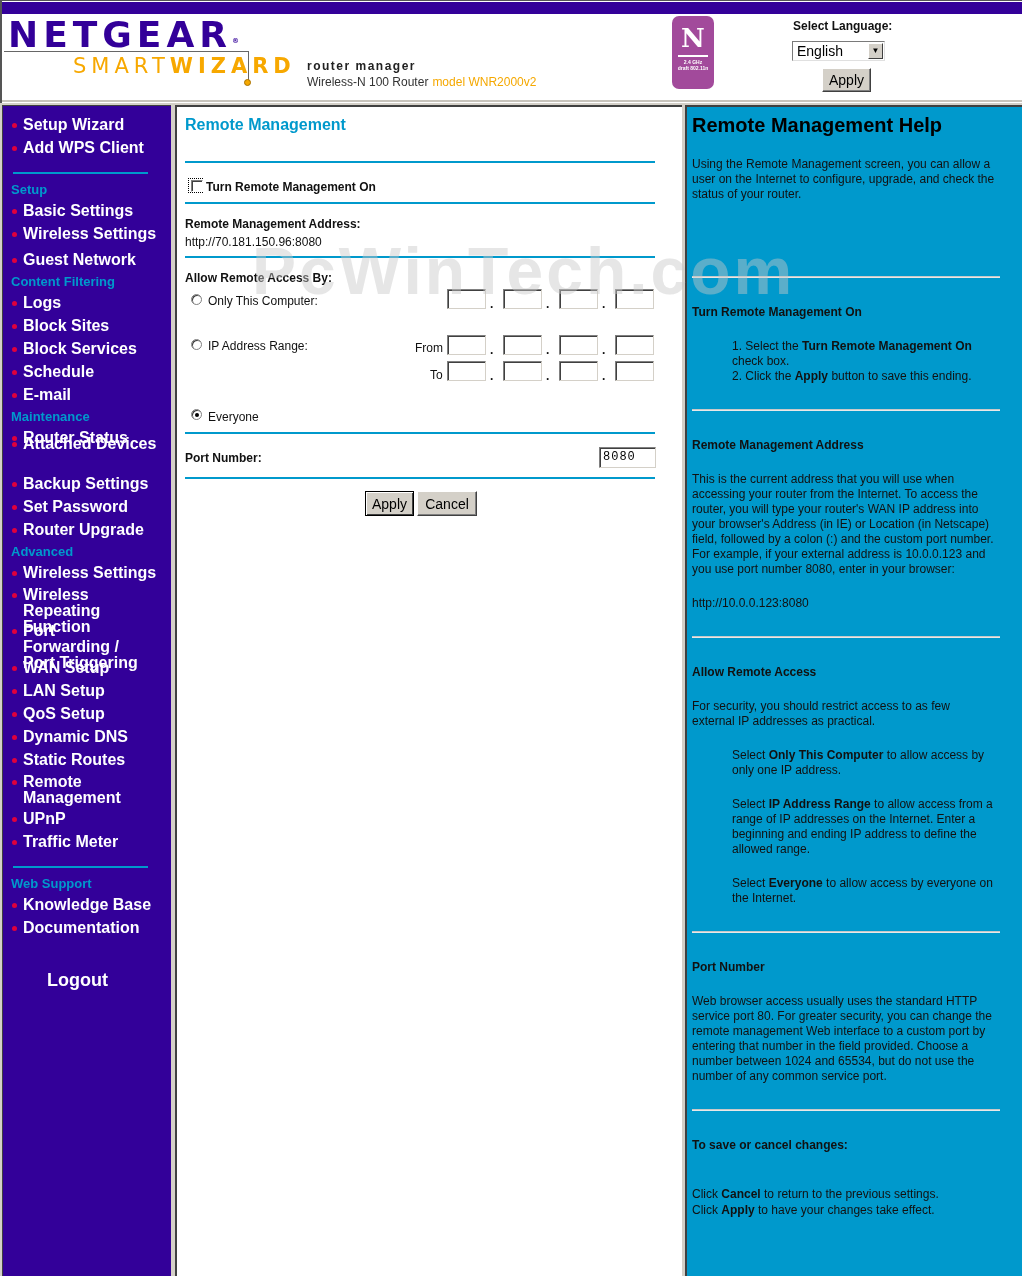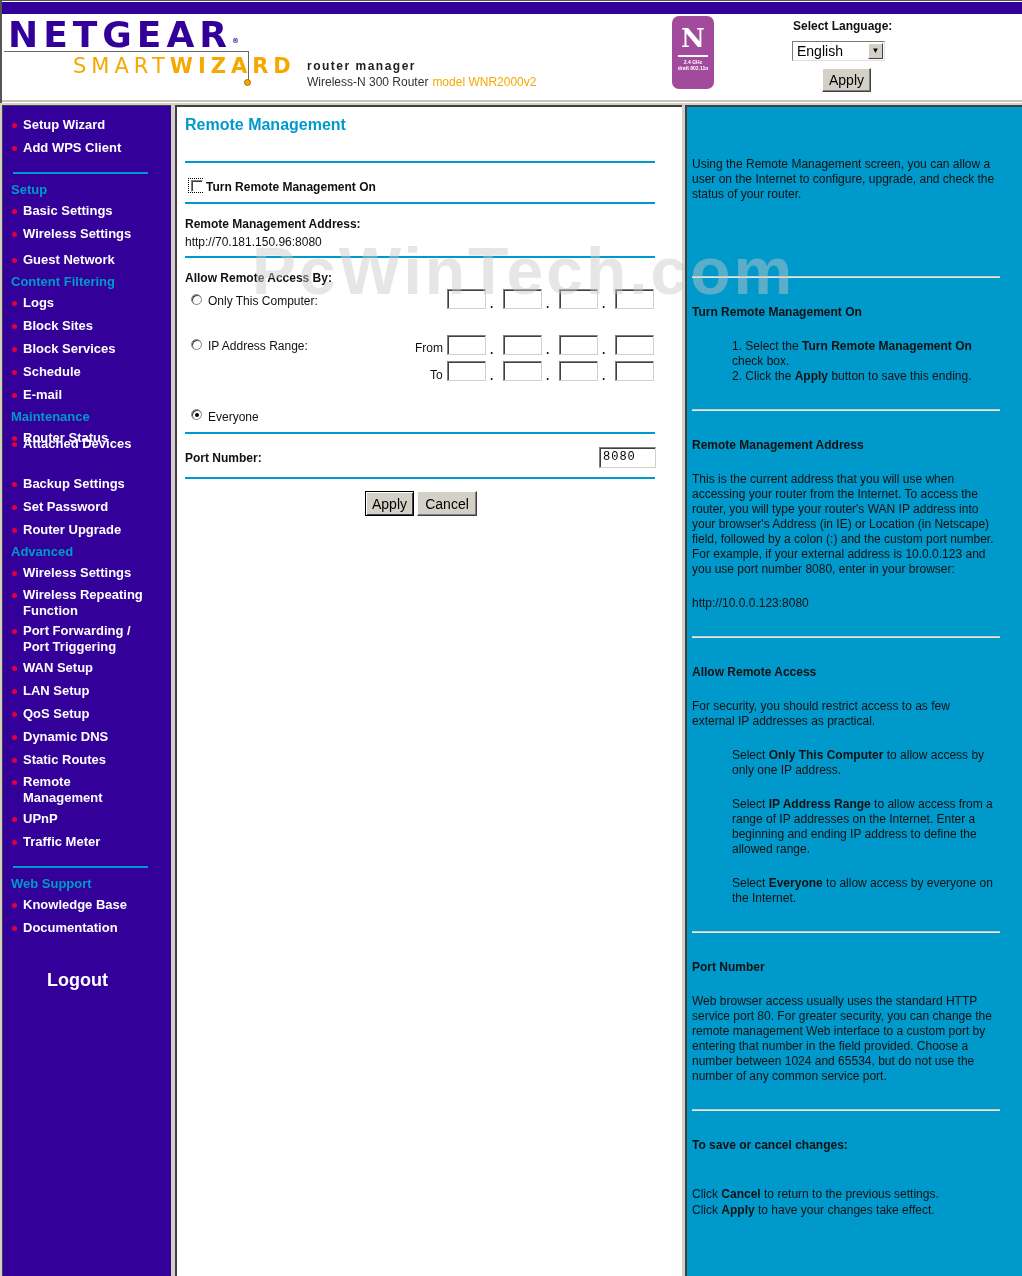--- a/index.html
+++ b/index.html
@@ -61,21 +61,21 @@
   }
   #main {
     position: absolute; left: 175px; top: 105px; width: 507px; height: 1171px; background: #ffffff;
     border-left: 2px solid #404040; border-top: 2px solid #404040;
   }
   #help {
     position: absolute; left: 685px; top: 105px; width: 337px; height: 1171px; background: #0099cc;
     border-left: 2px solid #404040; border-top: 2px solid #404040;
   }
   .nav-item {
-    position: absolute; left: 8px; font-size: 13px; font-weight: bold; color: #ffffff; line-height: 16px;
+    position: absolute; left: 8px; font-size: 16px; font-weight: bold; color: #ffffff; line-height: 16px;
     padding-left: 12px; width: 150px;
   }
   .nav-item .bullet { position: absolute; left: 1px; top: 6px; width: 5px; height: 5px; border-radius: 50%; background: #e0003c; }
   .nav-head { position: absolute; left: 8px; font-size: 13px; font-weight: bold; color: #0099cc; line-height: 16px; }
   .nav-rule { position: absolute; left: 10px; width: 135px; height: 2px; background: #0099cc; }
   .logout { position: absolute; left: 44px; top: 856px; font-size: 18px; font-weight: bold; color: #fff; margin-top: 8px; }
 
   
   .page-title { position: absolute; left: 8px; top: 9px; font-size: 16px; font-weight: bold; color: #0099cc; }
   .hr { position: absolute; left: 8px; width: 470px; height: 2px; background: #0099cc; }
@@ -113,21 +113,21 @@
 <body>
 
 <div id="header">
   <div class="topbar"></div>
   <div class="logo-netgear"><span>NETGEAR</span><sup>®</sup></div>
   <div class="logo-frame"></div>
   <div class="logo-frame-v"></div>
   <div class="logo-dot"></div>
   <div class="logo-smart"><span>SMART</span><b>WIZARD</b></div>
   <div class="rm-title">router manager</div>
-  <div class="rm-sub"><span>Wireless-N 300 Router</span><span class="model">model WNR2000v2</span></div>
+  <div class="rm-sub"><span>Wireless-N 100 Router</span><span class="model">model WNR2000v2</span></div>
 
   <div class="badge-n">
     <div class="big">N</div>
     <div class="rule"></div>
     <div class="small">2.4 GHz</div>
     <div class="small">draft 802.11n</div>
   </div>
 
   <div class="lang-label">Select Language:</div>
   <div class="lang-select">
@@ -235,20 +235,21 @@
 
   <div class="lbl-bold" style="left:8px; top:344px">Port Number:</div>
   <div class="port-input">8080</div>
   <div class="hr" style="top:370px"></div>
 
   <button class="btn apply-btn">Apply</button>
   <button class="btn cancel-btn">Cancel</button>
 </div>
 
 <div id="help">
+  <div class="help-title">Remote Management Help</div>
   <div class="help-p" style="top:50px">Using the Remote Management screen, you can allow a user on the Internet to configure, upgrade, and check the status of your router.</div>
   <div class="help-rule" style="top:169px"></div>
 
   <div class="help-h" style="top:198px">Turn Remote Management On</div>
   <div class="help-p indent" style="top:232px; width:245px"><span>1. Select the </span><b>Turn Remote Management On</b><span> check box.</span></div>
   <div class="help-p indent" style="top:262px"><span>2. Click the </span><b>Apply</b><span> button to save this ending.</span></div>
   <div class="help-rule" style="top:302px"></div>
 
   <div class="help-h" style="top:331px">Remote Management Address</div>
   <div class="help-p" style="top:365px">This is the current address that you will use when accessing your router from the Internet. To access the router, you will type your router's WAN IP address into your browser's Address (in IE) or Location (in Netscape) field, followed by a colon (:) and the custom port number. For example, if your external address is 10.0.0.123 and you use port number 8080, enter in your browser:</div>

